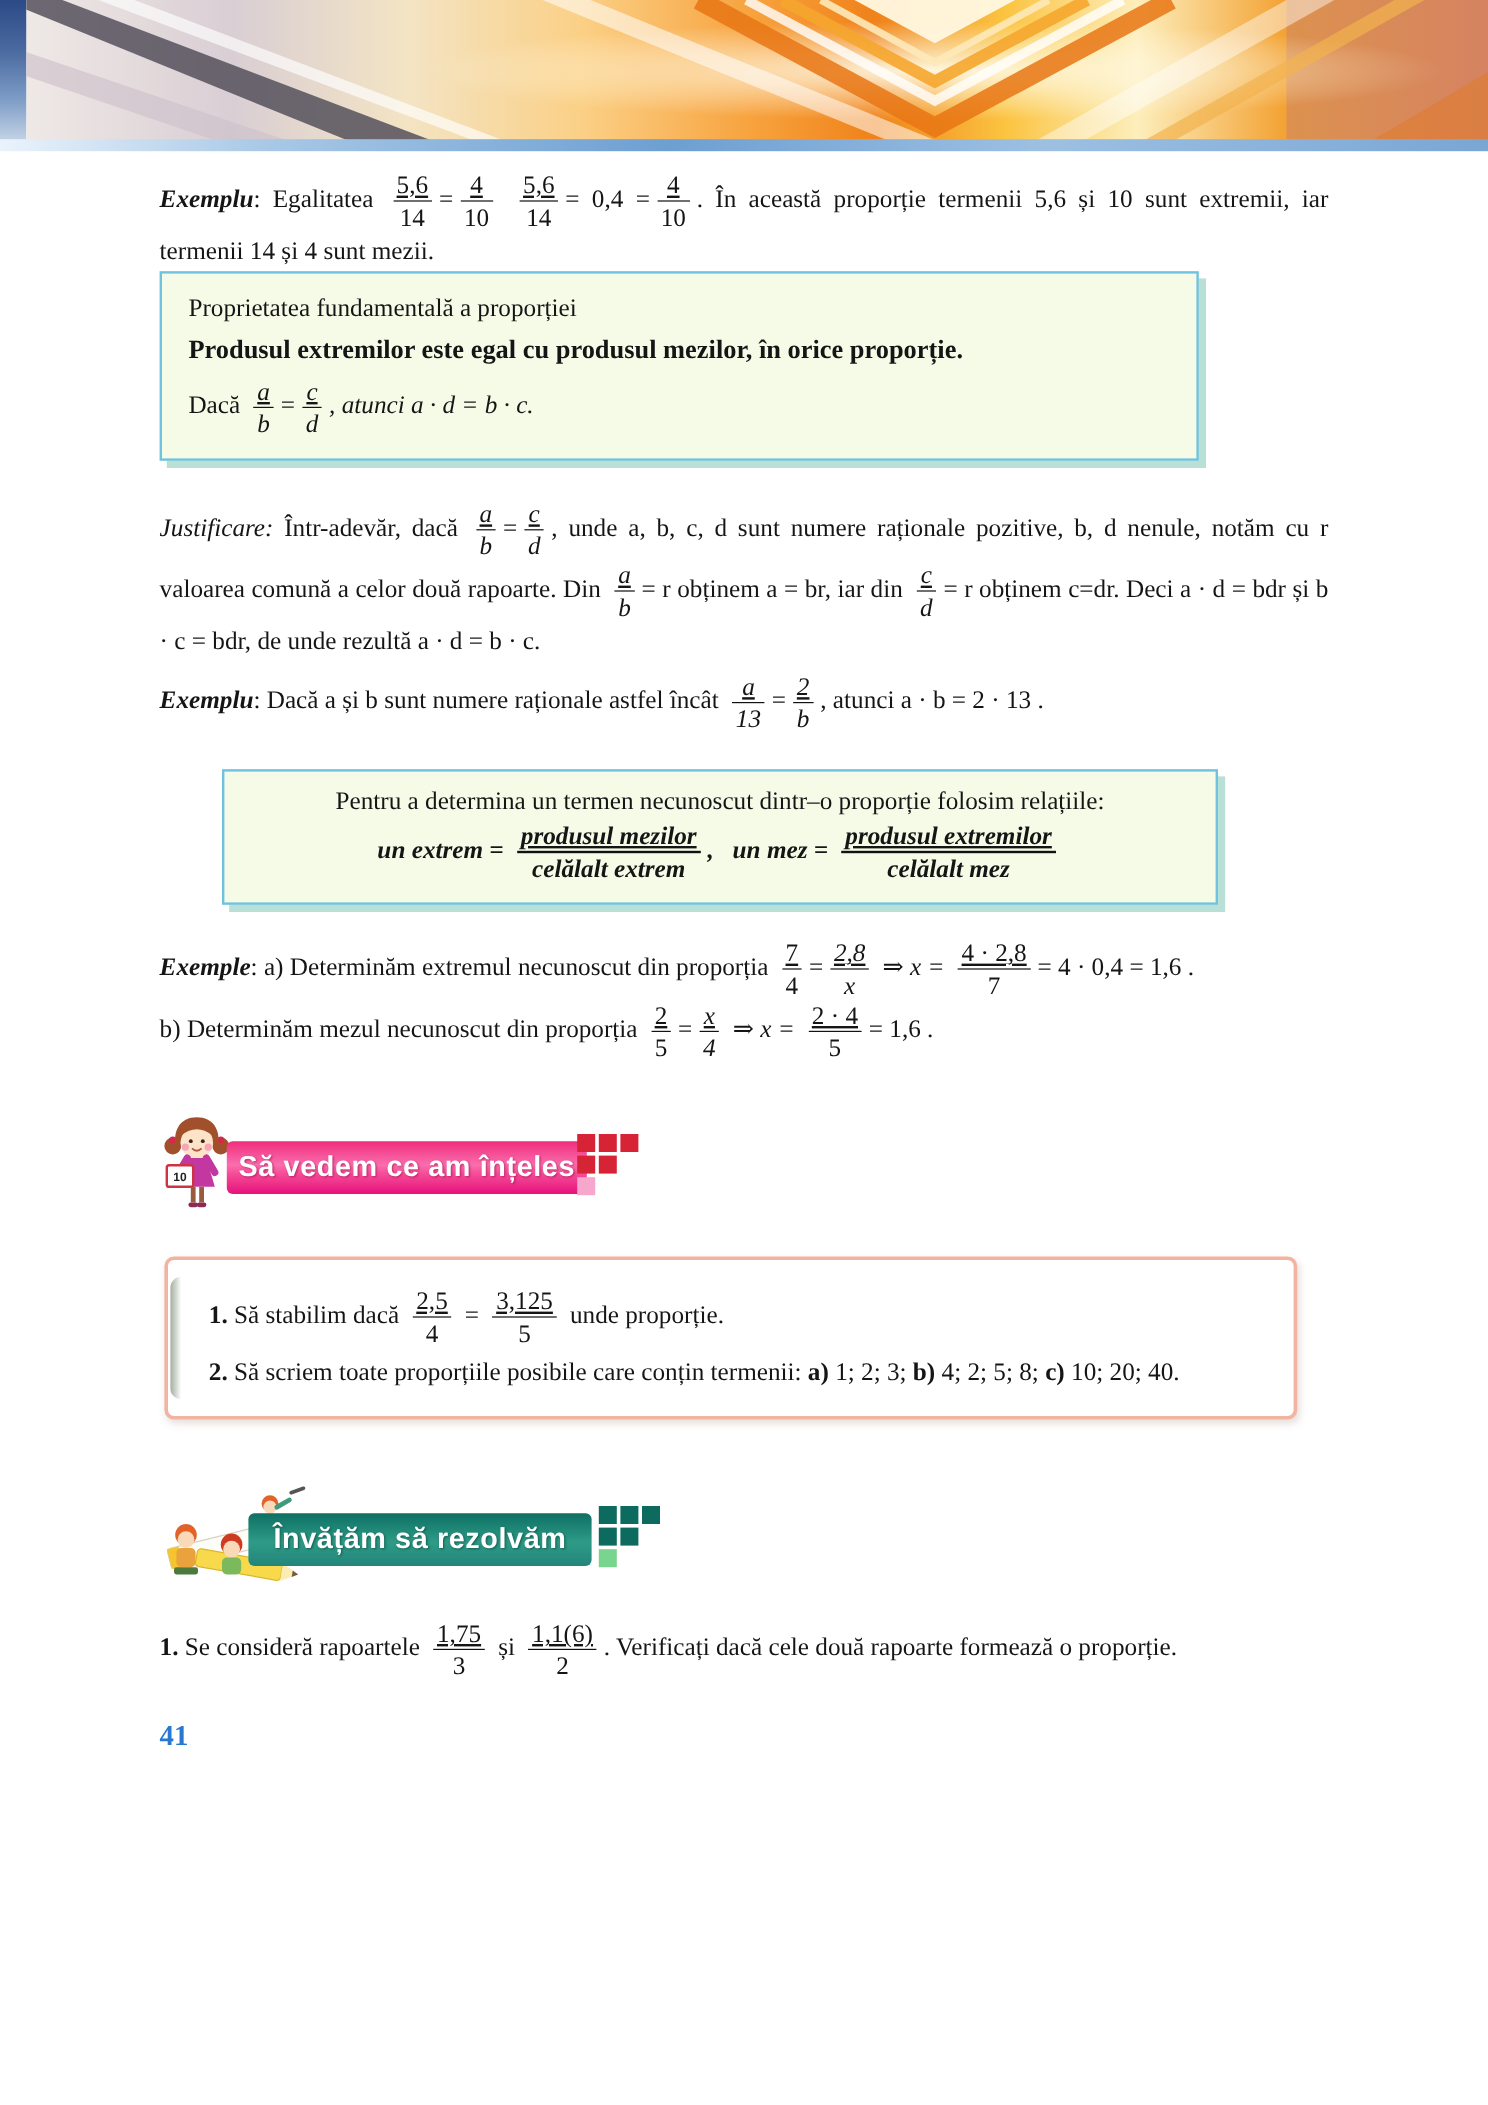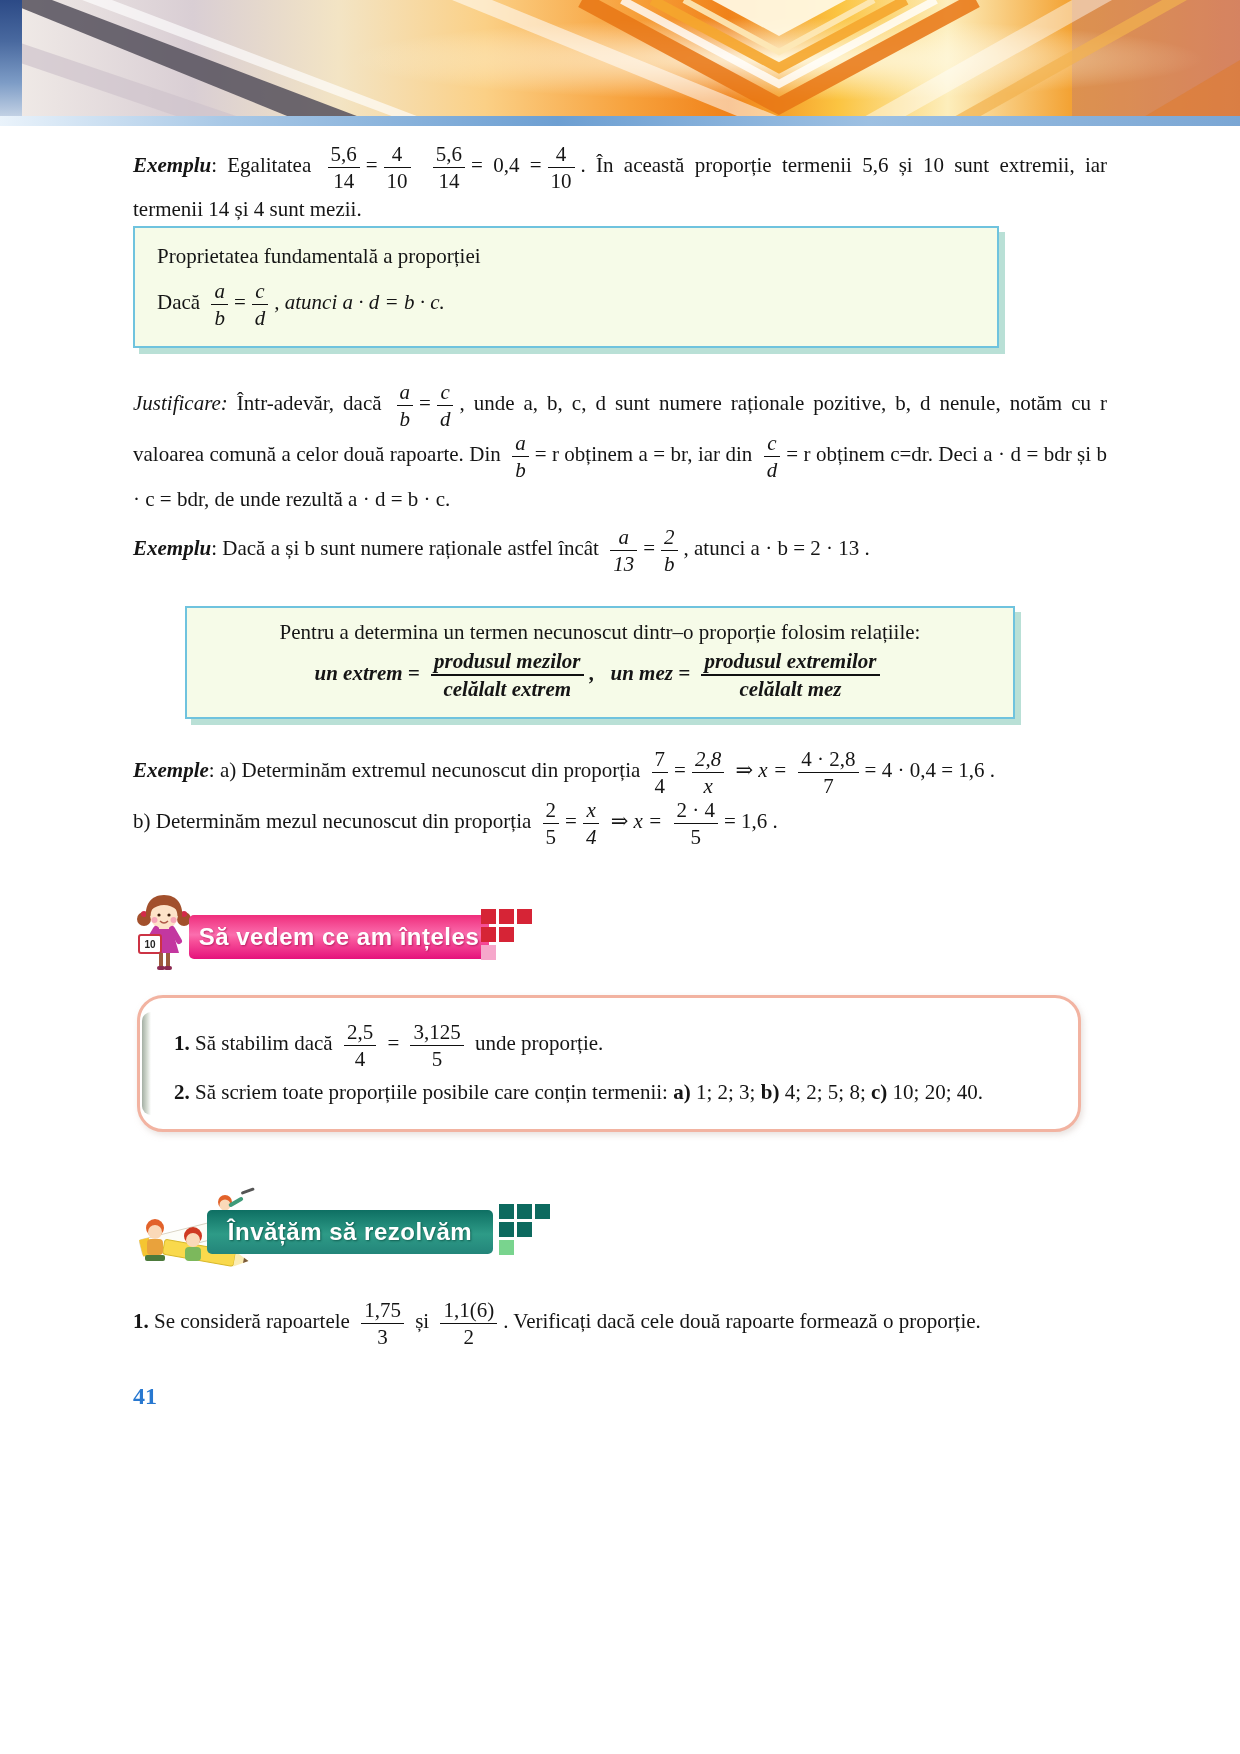--- a/index.html
+++ b/index.html
@@ -22,21 +22,21 @@
   
   .content{padding:0 133px;}
   p{margin:0;}
   .para{margin-top:16px;text-align:justify;line-height:1.55;}
   .bi{font-weight:bold;font-style:italic;}
   .it{font-style:italic;}
   .b{font-weight:bold;}
   .m{white-space:nowrap;}
   
   .frac{display:inline-block;text-align:center;vertical-align:middle;margin:1px 6px;line-height:1.05;}
-  .frac .num{display:block;padding:0 3px 2px;}
+  .frac .num{display:block;padding:0 3px 2px;text-decoration:underline;}
   .frac .den{display:block;border-top:1.6px solid #111;padding:2px 3px 0;}
   .frac.var{font-style:italic;}
   .frac.bold .num,.frac.bold .den{font-weight:bold;font-style:italic;}
   .frac.bold .den{border-top-width:2px;}
   
   .greenbox{
     background:#f6fbe8;border:2px solid #6fc3de;
     box-shadow:6px 6px 0 #b9e0d6;
     padding:12px 22px 16px;box-sizing:border-box;
   }
@@ -68,22 +68,22 @@
   .sq-grid{position:absolute;display:grid;grid-template-columns:repeat(3,15px);grid-auto-rows:15px;gap:3px;}
   .banner-pink .sq-grid{left:348px;top:16px;}
   .banner-teal .sq-grid{left:366px;top:16px;}
   .sq-grid i{display:block;}
   .sq-pink .a{background:#d62436;}
   .sq-pink .b{background:#f6a7cb;}
   .sq-teal .a{background:#0d6a5f;}
   .sq-teal .b{background:#79d48e;}
   
   .exbox{
-    position:relative;width:944px;box-sizing:border-box;margin-top:18px;margin-left:4px;
-    background:#ffffff;border:3px solid #f2b3a1;border-radius:26px;
+    position:relative;width:944px;box-sizing:border-box;margin-top:34px;margin-left:4px;
+    background:#ffffff;border:3px solid #f2b3a1;border-radius:8px;
     padding:18px 30px 20px 34px;
     box-shadow:2px 3px 6px rgba(190,170,160,.35);
   }
   .exbox::before{
     content:"";position:absolute;left:2px;top:14px;bottom:14px;width:9px;
     background:linear-gradient(90deg,#8d9b8d 0%,#c9d2c6 55%,rgba(255,255,255,0) 100%);
     border-radius:12px 0 0 12px;opacity:.8;
   }
   .exbox .item{text-align:left;line-height:1.6;margin-top:4px;}
   
@@ -141,20 +141,21 @@
   <div class="content">
 
     <p class="para">
       <span class="bi">Exemplu</span><span>: Egalitatea</span>
       <span class="frac"><span class="num">5,6</span><span class="den">14</span></span><span class="m">=</span><span class="frac"><span class="num">4</span><span class="den">10</span></span>
       <span class="frac"><span class="num">5,6</span><span class="den">14</span></span><span class="m">= 0,4 =</span><span class="frac"><span class="num">4</span><span class="den">10</span></span><span>. În această proporție termenii 5,6 și 10 sunt extremii, iar termenii 14 și 4 sunt mezii.</span>
     </p>
 
     <div class="greenbox box1">
       <div class="title">Proprietatea fundamentală a proporției</div>
+      <div class="statement">Produsul extremilor este egal cu produsul mezilor, în orice proporție.</div>
       <div class="daca-line">
         <span>Dacă</span>
         <span class="frac var"><span class="num">a</span><span class="den">b</span></span><span class="m">=</span><span class="frac var"><span class="num">c</span><span class="den">d</span></span><span class="it">, atunci a · d = b · c.</span>
       </div>
     </div>
 
     <p class="para" style="margin-top:32px;">
       <span class="it">Justificare:</span>
       <span>Într-adevăr, dacă</span>
       <span class="frac var"><span class="num">a</span><span class="den">b</span></span><span class="m">=</span><span class="frac var"><span class="num">c</span><span class="den">d</span></span><span>, unde a, b, c, d sunt numere raționale pozitive, b, d nenule, notăm cu r valoarea comună a celor două rapoarte. Din</span>

